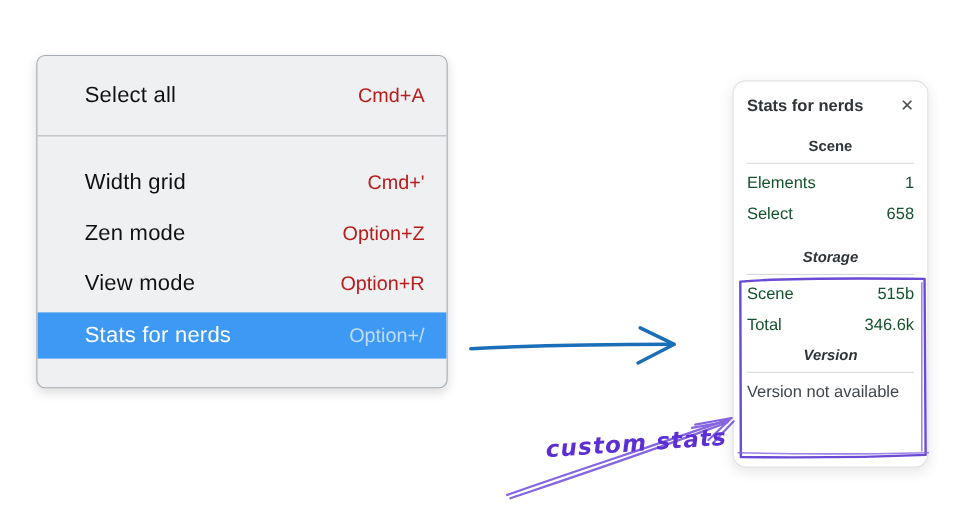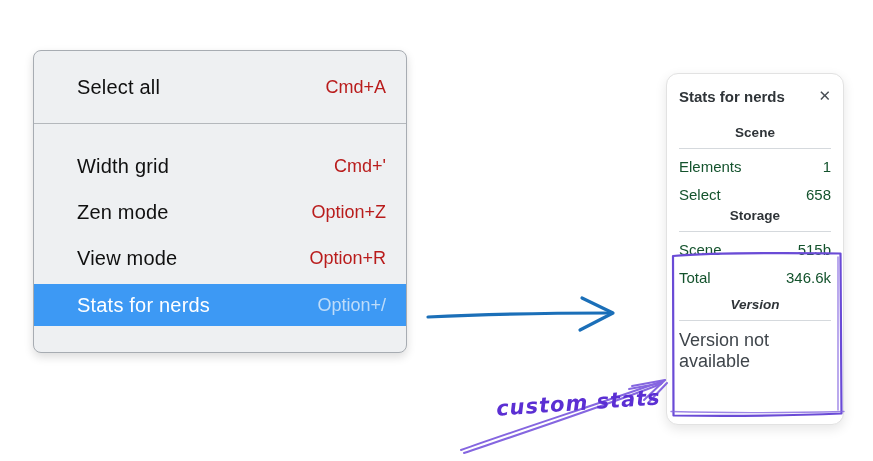--- a/index.html
+++ b/index.html
@@ -47,28 +47,28 @@
   .panel-header{display:flex;align-items:center;justify-content:space-between;height:24px;}
   .panel-title{font-size:15px;font-weight:bold;color:#2f3438;}
   .close-btn{
     background:none;border:none;padding:0;margin:0;cursor:pointer;
     font-size:15px;color:#494f55;line-height:1;font-family:"DejaVu Sans",sans-serif;
   }
   .stat-heading{
     text-align:center;font-weight:bold;font-size:13.5px;color:#2f3438;
     margin-top:17px;
   }
-  .stat-section.storage .stat-heading{margin-top:0;}
+  .stat-section.storage .stat-heading{margin-top:18px;font-style:italic;}
   .stat-section.version .stat-heading{margin-top:6px;font-style:italic;}
   .stat-divider{height:1px;background:#d5d9dd;margin:8px 0 3px 0;}
   .stat-row{
     display:flex;justify-content:space-between;align-items:center;
     height:28px;font-size:15px;color:#14532d;
   }
-  .version-note{font-size:18px;color:#3f454b;padding:6px 0 4px 0;}
+  .version-note{font-size:15px;color:#3f454b;padding:6px 0 4px 0;}
 
   
   .annot{position:absolute;left:0;top:0;pointer-events:none;}
   .flow-arrow{stroke:var(--flow-arrow-blue);stroke-width:3.2;fill:none;stroke-linecap:round;stroke-linejoin:round;}
   .annot-box{stroke:var(--annotation-purple);stroke-width:2.2;fill:none;stroke-linecap:round;stroke-linejoin:round;}
   .annot-box2{stroke:var(--annotation-purple-light);stroke-width:1.4;fill:none;stroke-linecap:round;opacity:.8;}
   .annot-arrow{stroke:var(--annotation-purple-light);stroke-width:2;fill:none;stroke-linecap:round;}
   .annot-text{
     position:absolute;left:496px;top:391px;color:var(--annotation-text-purple);
     font-family:"DejaVu Sans",sans-serif;font-style:italic;font-weight:bold;

